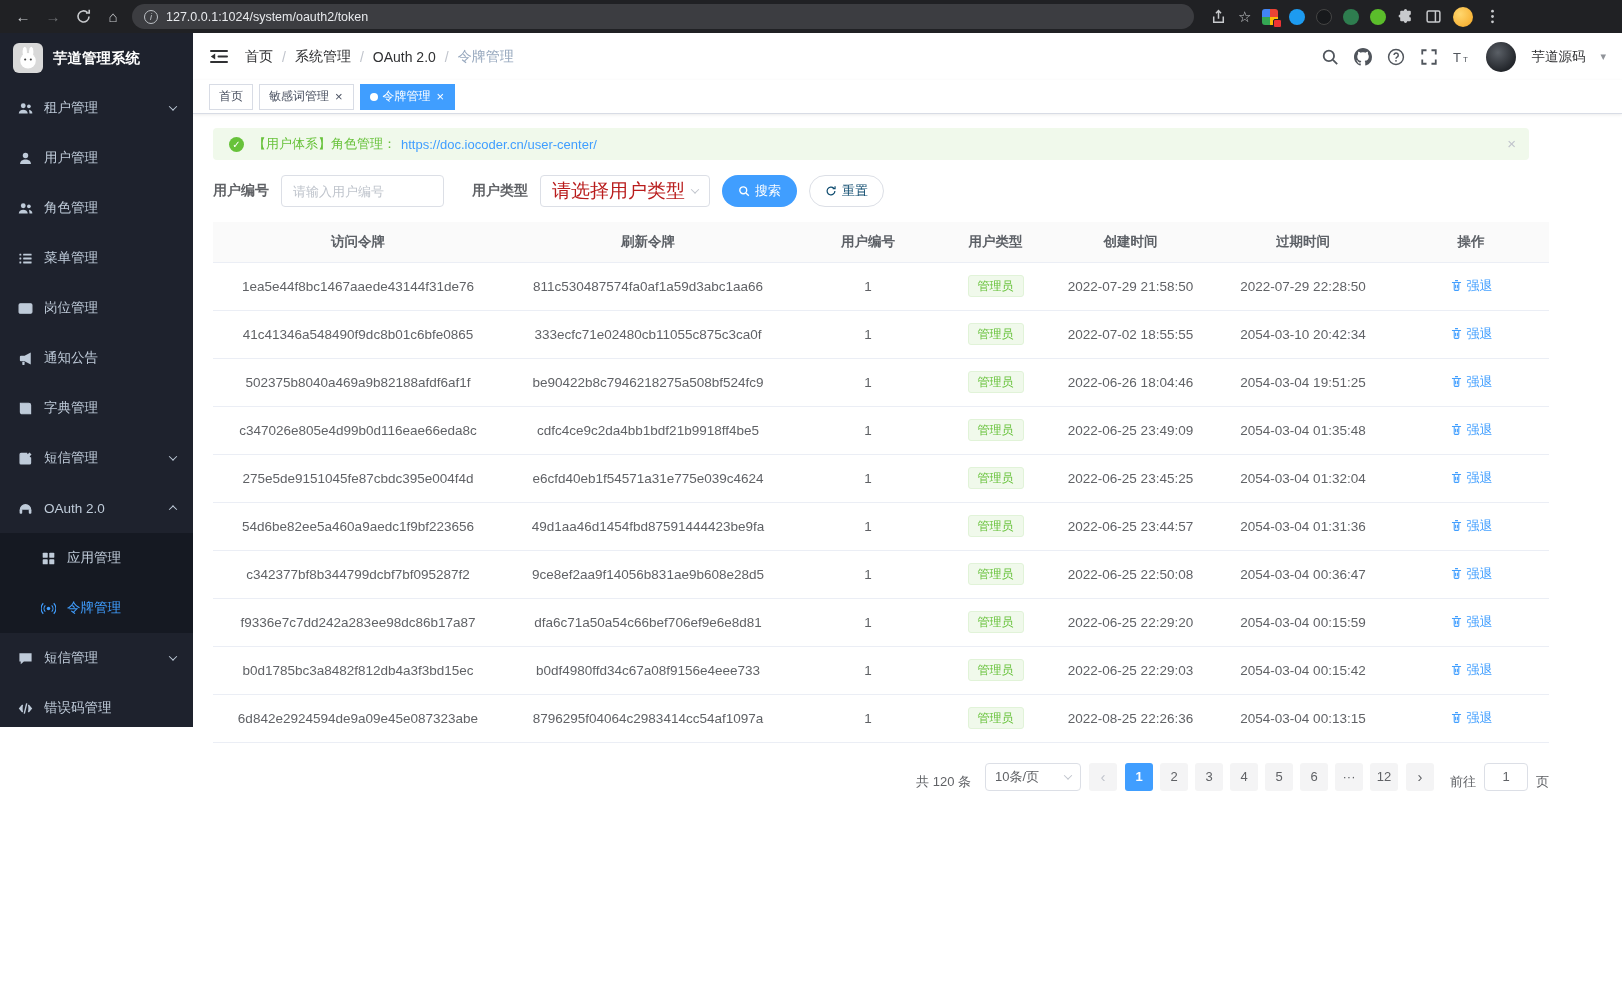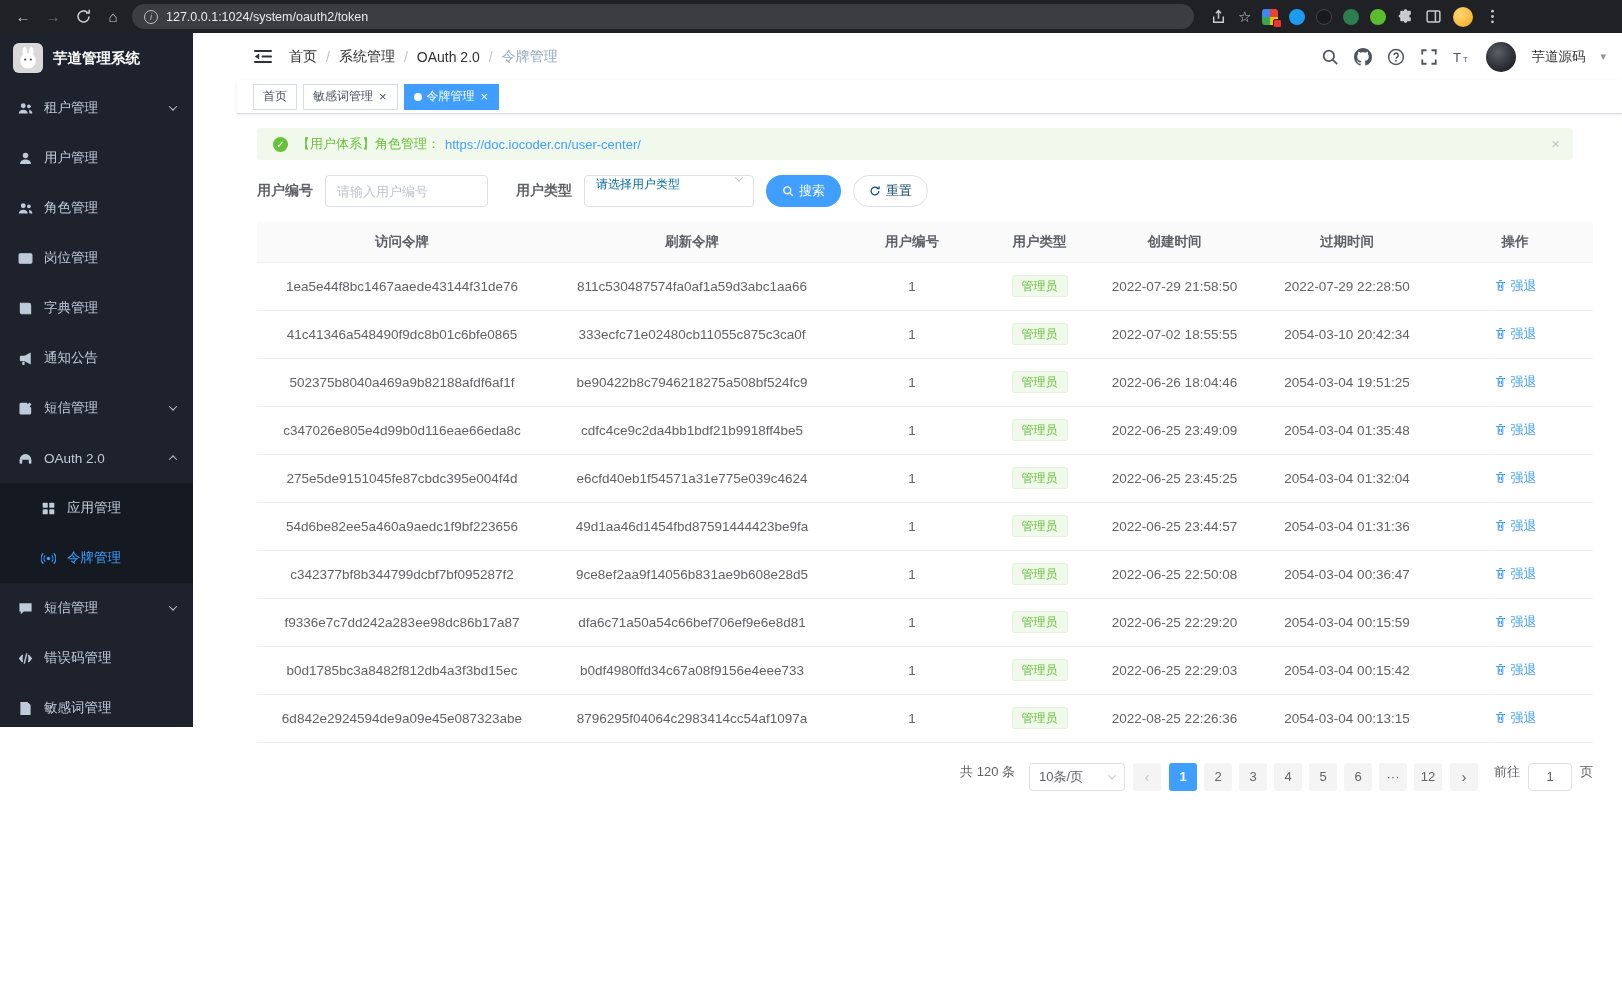--- a/index.html
+++ b/index.html
@@ -20,21 +20,21 @@
   .ext-dot { width:16px; height:16px; border-radius:4px; position:relative; flex:none; }
   .ext-colorful { background:conic-gradient(#ea4335 0 25%,#fbbc04 0 50%,#34a853 0 75%,#4285f4 0); border-radius:3px; }
   .ext-badge { position:absolute; right:-4px; bottom:-3px; width:9px; height:9px; background:#e33; border-radius:2px; border:1px solid #202124; }
   .ext-blue { background:#1d9bf0; border-radius:50%; }
   .ext-dark { background:#17191c; border:1px solid #444; border-radius:50%; }
   .ext-dgreen { background:#2e7d4f; border-radius:50%; }
   .ext-green { background:#5bbd2b; border-radius:50%; }
   .profile-dot { width:20px; height:20px; border-radius:50%; background:radial-gradient(circle at 35% 35%, #ffd76e, #f5a623); flex:none; }
 
   
-  .app { display:flex; height:694px;gap:44px; }
+  .app { display:flex; height:694px; }
 
   
   .sidebar { width:193px; background:#1e222d; flex:none; display:flex; flex-direction:column; color:#bfcbd9; }
   .logo-row { height:50px; display:flex; align-items:center; gap:10px; padding:0 13px; flex:none; }
   .logo-avatar { width:30px; height:30px; border-radius:6px; background:#d9d9d9; overflow:hidden; flex:none; display:flex; align-items:center; justify-content:center; }
   .logo-title { color:#fff; font-weight:bold; font-size:14.5px; white-space:nowrap; }
   .menu { flex:1; overflow:hidden; }
   .menu-item { height:50px; display:flex; align-items:center; gap:11px; padding:0 17px; font-size:13.5px; white-space:nowrap; }
   .menu-item .mi-icon { width:16px; height:16px; flex:none; display:flex; align-items:center; justify-content:center; }
   .menu-item .mi-icon svg { width:15px; height:15px; fill:currentColor; }
@@ -76,21 +76,21 @@
   .alert-check { width:15px; height:15px; border-radius:50%; background:#67c23a; color:#fff; font-size:10px; display:flex; align-items:center; justify-content:center; flex:none; }
   .alert-text { color:#67c23a; font-size:13px; margin-left:9px; }
   .alert-link { color:#409eff; text-decoration:none; margin-left:5px; font-size:13px; }
   .alert-close { position:absolute; right:13px; top:8px; color:#c0c4cc; font-size:15px; line-height:1; }
 
   .filter-row { display:flex; align-items:center; margin-bottom:15px; }
   .f-label { font-size:14px; font-weight:bold; color:#606266; margin-right:12px; white-space:nowrap; }
   .f-input { width:163px; height:32px; border:1px solid #dcdfe6; border-radius:4px; padding:0 11px; font-size:13px; color:#606266; outline:none; font-family:inherit; }
   .f-input::placeholder { color:#bfc4cc; }
   .f-gap { width:28px; flex:none; }
-  .f-select { width:170px; height:32px; border:1px solid #dcdfe6; border-radius:4px; display:flex; align-items:flex-start; justify-content:space-between; padding:0 11px; color:#0369a1; font-size:12px; background:#fff; }
+  .f-select { width:170px; height:32px; border:1px solid #dcdfe6; border-radius:4px; display:flex; align-items:center; justify-content:space-between; padding:0 11px; color:#b91c1c; font-size:19px; background:#fff; }
   .f-select .chev { color:#c0c4cc; }
   .btn { height:32px; border-radius:16px; display:inline-flex; align-items:center; gap:5px; padding:0 15px; font-size:13px; border:1px solid transparent; font-family:inherit; }
   .btn.primary { background:#409eff; color:#fff; margin-left:12px; }
   .btn.plain { background:#fff; border-color:#dcdfe6; color:#0c4a6e; margin-left:12px; }
   .btn-ic svg { width:12px; height:12px; }
 
   
   table { width:1336px; border-collapse:collapse; table-layout:fixed; font-size:13.5px; color:#606266; }
   th { height:40px; background:#fafafa; font-weight:bold; color:#5c6066; border-bottom:1px solid #ebeef5; text-align:center; font-size:13.5px; }
   td { height:48px; border-bottom:1px solid #ebeef5; text-align:center; }
@@ -99,21 +99,21 @@
   th:nth-child(3),td:nth-child(3){width:150px;}
   th:nth-child(4),td:nth-child(4){width:105px;}
   th:nth-child(5),td:nth-child(5){width:165px;}
   th:nth-child(6),td:nth-child(6){width:180px;}
   th:nth-child(7),td:nth-child(7){width:156px;}
   .tag-success { display:inline-block; padding:3px 9px; font-size:12px; background:#f0f9eb; border:1px solid #e1f3d8; color:#67c23a; border-radius:3px; line-height:1.2; }
   .action-link { color:#409eff; display:inline-flex; align-items:center; gap:4px; font-size:13px; }
   .action-link svg { width:13px; height:13px; }
 
   
-  .pagination { width:1336px; display:flex; align-items:flex-start; justify-content:flex-end; gap:8px; padding:20px 0; font-size:13px; color:#606266; }
+  .pagination { width:1336px; display:flex; align-items:flex-end; justify-content:flex-end; gap:8px; padding:20px 0; font-size:13px; color:#606266; }
   .pg-total { margin-right:6px; }
   .pg-size { width:96px; height:28px; border:1px solid #dcdfe6; border-radius:4px; display:flex; align-items:center; justify-content:space-between; padding:0 9px; background:#fff; color:#606266; }
   .pg-size .chev { color:#c0c4cc; }
   .pg-btn { min-width:28px; height:28px; background:#f4f4f5; border:none; border-radius:3px; color:#606266; font-size:13px; display:inline-flex; align-items:center; justify-content:center; font-family:inherit; }
   .pg-btn.arrow { font-size:15px; }
   .pg-btn.disabled { color:#c0c4cc; }
   .pg-btn.active { background:#409eff; color:#fff; font-weight:bold; }
   .pg-pages { display:flex; gap:7px; }
   .pg-goto-label { margin-left:8px; }
   .pg-goto-input { width:44px; height:28px; border:1px solid #dcdfe6; border-radius:4px; text-align:center; font-size:13px; color:#606266; outline:none; font-family:inherit; }
@@ -209,46 +209,59 @@
               <circle cx="5.6" cy="5" r="2.6"></circle>
               <path d="M.8 13.4c0-2.7 2.1-4.2 4.8-4.2s4.8 1.5 4.8 4.2z"></path>
               <circle cx="11.6" cy="5.6" r="2"></circle>
               <path d="M11.8 9.2c2 .3 3.5 1.7 3.5 4.2h-3z"></path>
             </svg>
           </span>
           <span class="mi-label" data-interactable="false">角色管理</span>
         </div>
         <div class="menu-item" data-interactable="true">
           <span class="mi-icon" data-interactable="false">
+            <svg viewBox="0 0 16 16">
+              <rect x="1.5" y="2.8" width="2" height="2" rx=".4"></rect>
+              <rect x="5.5" y="2.8" width="9" height="2" rx=".4"></rect>
+              <rect x="1.5" y="7" width="2" height="2" rx=".4"></rect>
+              <rect x="5.5" y="7" width="9" height="2" rx=".4"></rect>
+              <rect x="1.5" y="11.2" width="2" height="2" rx=".4"></rect>
+              <rect x="5.5" y="11.2" width="9" height="2" rx=".4"></rect>
+            </svg>
+          </span>
+          <span class="mi-label" data-interactable="false">菜单管理</span>
+        </div>
+        <div class="menu-item" data-interactable="true">
+          <span class="mi-icon" data-interactable="false">
             <svg viewBox="0 0 16 16" fill="none" stroke="currentColor" stroke-width="1.3">
               <rect x="1.2" y="3" width="13.6" height="10" rx="1.2"></rect>
               <circle cx="5.2" cy="7" r="1.4" fill="currentColor" stroke="none"></circle>
               <path d="M3 10.8c.3-1.3 1.2-2 2.2-2s1.9.7 2.2 2z" fill="currentColor" stroke="none"></path>
               <path d="M9.4 6.4h3.6M9.4 9.4h3.6" stroke-width="1.1"></path>
             </svg>
           </span>
           <span class="mi-label" data-interactable="false">岗位管理</span>
         </div>
         <div class="menu-item" data-interactable="true">
           <span class="mi-icon" data-interactable="false">
+            <svg viewBox="0 0 16 16">
+              <path d="M13.6 1.6v12.8L7 11H3.2A1.2 1.2 0 0 1 2 9.8V6.2A1.2 1.2 0 0 1 3.2 5H7z"></path>
+              <rect x="4.6" y="11.4" width="2.4" height="3.4" rx=".5"></rect>
+            </svg>
+          </span>
+          <span class="mi-label" data-interactable="false">通知公告</span>
+        </div>
+        <div class="menu-item" data-interactable="true">
+          <span class="mi-icon" data-interactable="false">
             <svg viewBox="0 0 16 16" fill="none" stroke="currentColor" stroke-width="1.3">
               <path d="M2.6 2.4h8.8a2 2 0 0 1 2 2v9.2H4.6a2 2 0 0 1-2-2z"></path>
               <path d="M5.2 5.2h5.2M5.2 7.8h5.2" stroke-width="1.1"></path>
             </svg>
           </span>
           <span class="mi-label" data-interactable="false">字典管理</span>
-        </div>
-        <div class="menu-item" data-interactable="true">
-          <span class="mi-icon" data-interactable="false">
-            <svg viewBox="0 0 16 16">
-              <path d="M13.6 1.6v12.8L7 11H3.2A1.2 1.2 0 0 1 2 9.8V6.2A1.2 1.2 0 0 1 3.2 5H7z"></path>
-              <rect x="4.6" y="11.4" width="2.4" height="3.4" rx=".5"></rect>
-            </svg>
-          </span>
-          <span class="mi-label" data-interactable="false">通知公告</span>
         </div>
         <div class="menu-item" data-interactable="true">
           <span class="mi-icon" data-interactable="false">
             <svg viewBox="0 0 16 16" fill="none" stroke="currentColor" stroke-width="1.3">
               <path d="M9.8 2.6H3.2a1 1 0 0 0-1 1v9.2a1 1 0 0 0 1 1h9.2a1 1 0 0 0 1-1V6.8"></path>
               <path d="M12.2 1.6l2.2 2.2L8.4 9.8 5.6 10.4 6.2 7.6z" fill="currentColor" stroke="none"></path>
             </svg>
           </span>
           <span class="mi-label" data-interactable="false">短信管理</span>
           <span class="mi-arrow chev down sm" data-interactable="false"></span>

